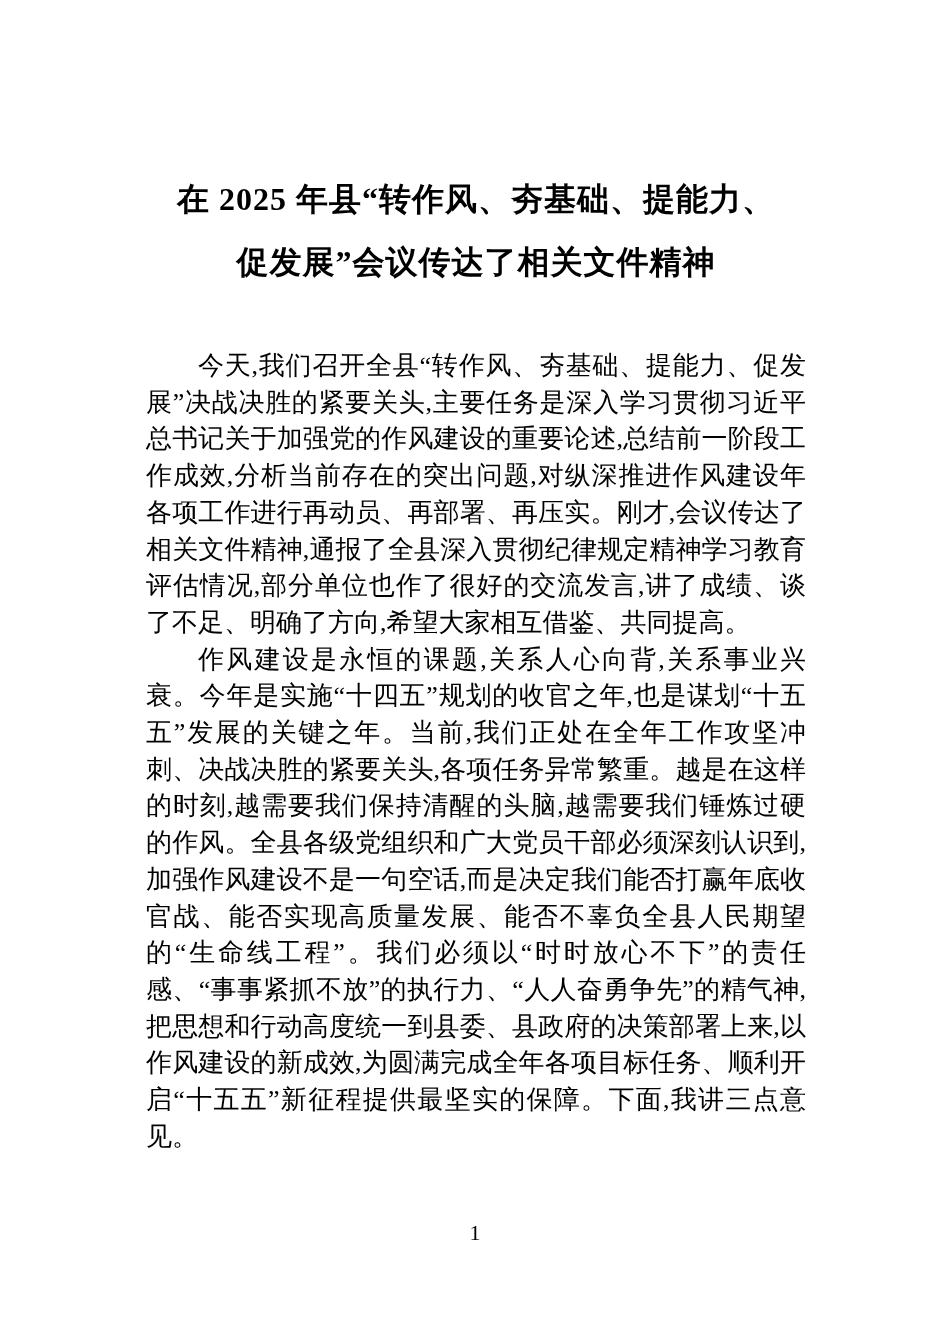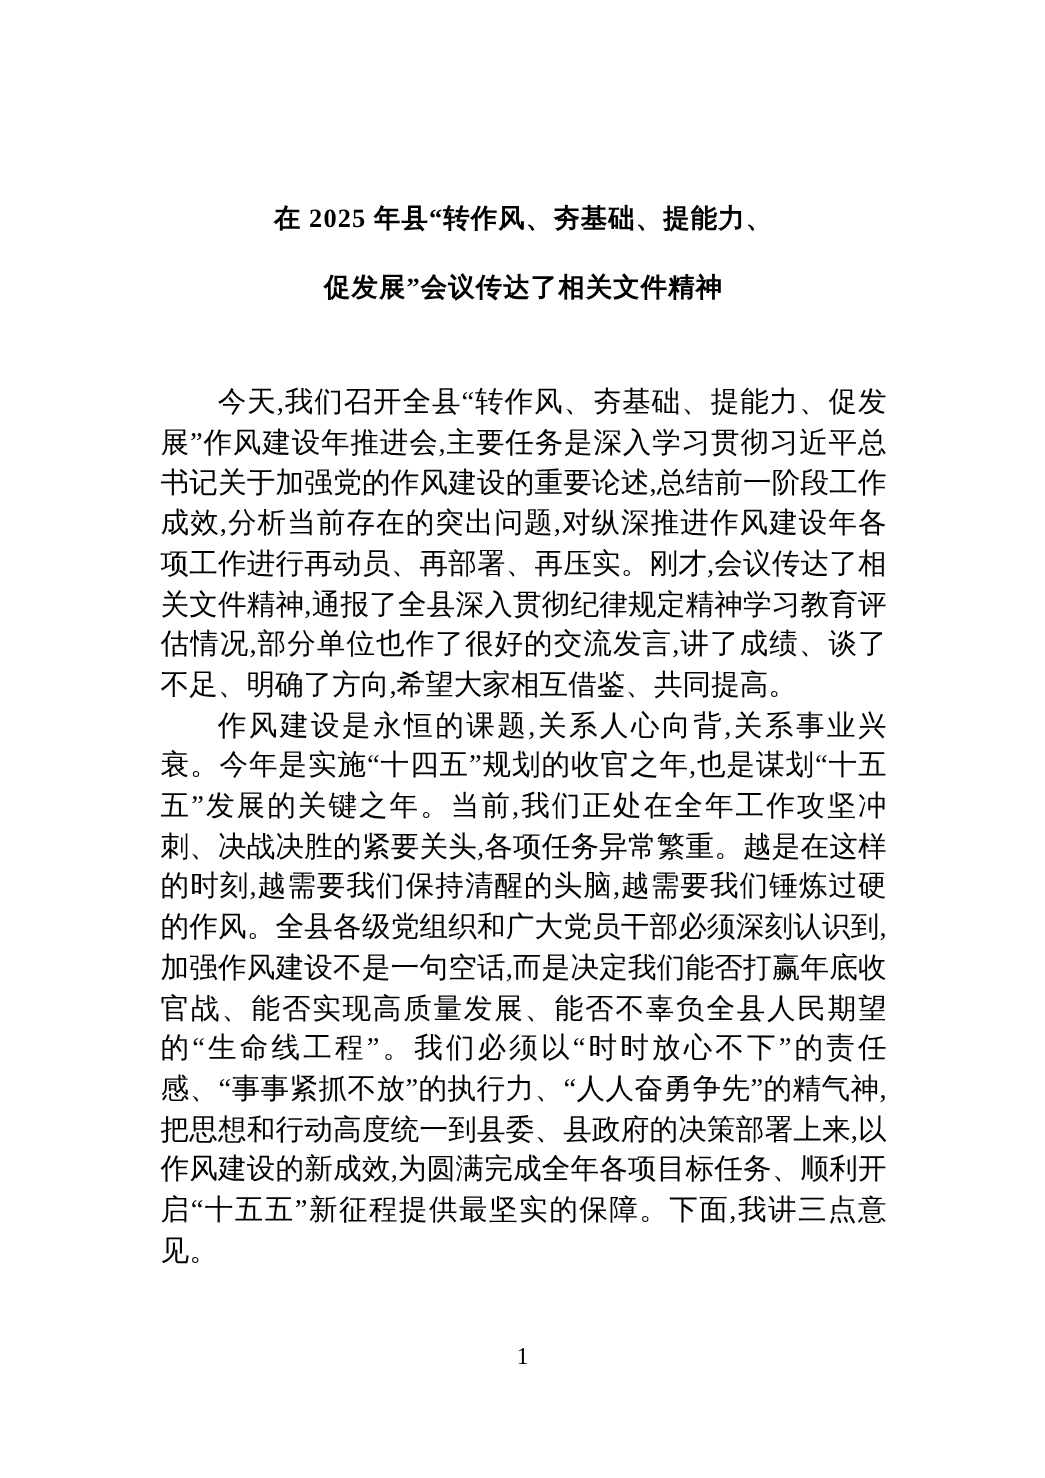--- a/index.html
+++ b/index.html
@@ -14,21 +14,21 @@
     margin: 0 auto;
     background: #ffffff;
     box-sizing: border-box;
     padding: 168px 144px 0 146px;
     color: #000000;
     font-family: "Liberation Serif", serif;
     overflow: hidden;
   }
   .title {
     margin: 0 0 54px 0;
-    font-size: 24px;
+    font-size: 32px;
     font-weight: 700;
     line-height: 63px;
     text-align: center;
     letter-spacing: 1px;
   }
   .title-line {
     display: block;
   }
   .body-text {
     font-size: 26px;
@@ -57,19 +57,19 @@
 <body>
 
 <div class="page">
 
   <h1 class="title">
     <span class="title-line">在 2025 年县“转作风、夯基础、提能力、</span>
     <span class="title-line">促发展”会议传达了相关文件精神</span>
   </h1>
 
   <div class="body-text">
-    <p class="para">今天,我们召开全县“转作风、夯基础、提能力、促发展”作风建设年推进会,主要任务是深入学习贯彻习近平总书记关于加强党的作风建设的重要论述,总结前一阶段工作成效,分析当前存在的突出问题,对纵深推进作风建设年各项工作进行再动员、再部署、再压实。刚才,会议传达了相关文件精神,通报了全县深入贯彻纪律规定精神学习教育评估情况,部分单位也作了很好的交流发言,讲了成绩、谈了不足、明确了方向,希望大家相互借鉴、共同提高。</p>
+    <p class="para">今天,我们召开全县“转作风、夯基础、提能力、促发展”决战决胜的紧要关头,主要任务是深入学习贯彻习近平总书记关于加强党的作风建设的重要论述,总结前一阶段工作成效,分析当前存在的突出问题,对纵深推进作风建设年各项工作进行再动员、再部署、再压实。刚才,会议传达了相关文件精神,通报了全县深入贯彻纪律规定精神学习教育评估情况,部分单位也作了很好的交流发言,讲了成绩、谈了不足、明确了方向,希望大家相互借鉴、共同提高。</p>
     <p class="para">作风建设是永恒的课题,关系人心向背,关系事业兴衰。今年是实施“十四五”规划的收官之年,也是谋划“十五五”发展的关键之年。当前,我们正处在全年工作攻坚冲刺、决战决胜的紧要关头,各项任务异常繁重。越是在这样的时刻,越需要我们保持清醒的头脑,越需要我们锤炼过硬的作风。全县各级党组织和广大党员干部必须深刻认识到,加强作风建设不是一句空话,而是决定我们能否打赢年底收官战、能否实现高质量发展、能否不辜负全县人民期望的“生命线工程”。我们必须以“时时放心不下”的责任感、“事事紧抓不放”的执行力、“人人奋勇争先”的精气神,把思想和行动高度统一到县委、县政府的决策部署上来,以作风建设的新成效,为圆满完成全年各项目标任务、顺利开启“十五五”新征程提供最坚实的保障。下面,我讲三点意见。</p>
   </div>
 
   <div class="page-number">1</div>
 
 </div>
 
 </body></html>

